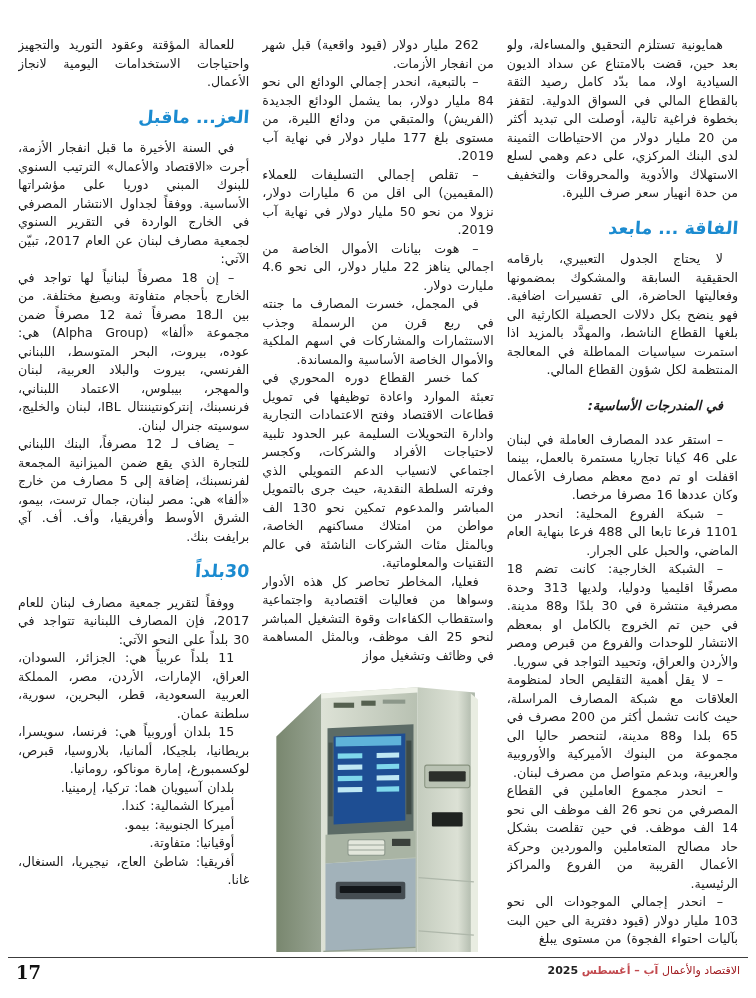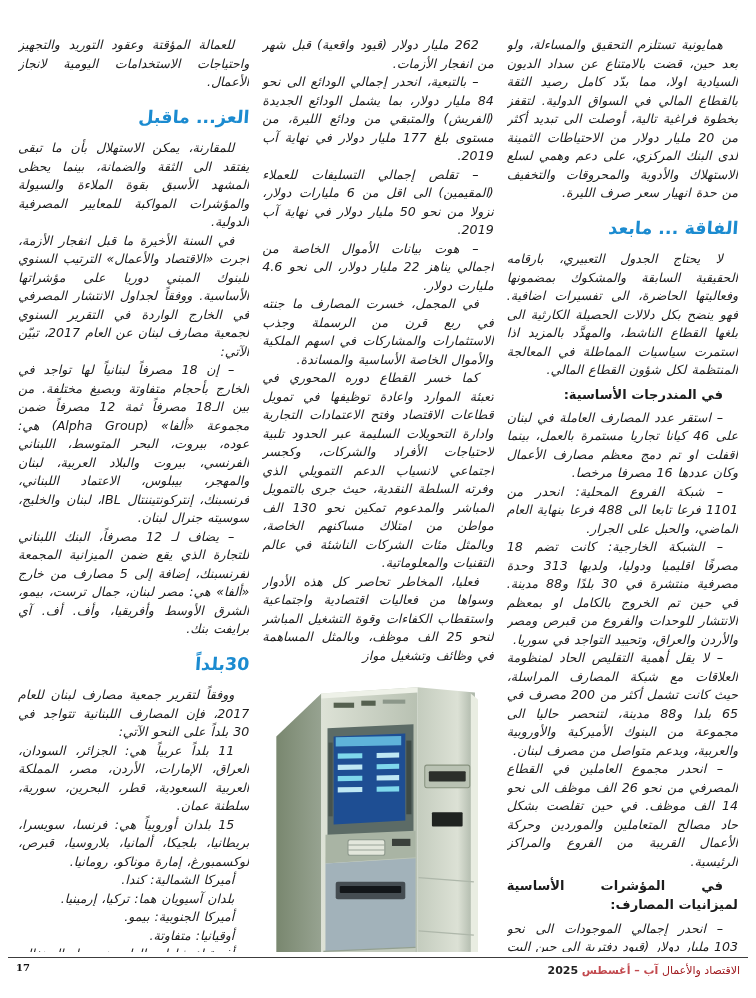--- a/index.html
+++ b/index.html
@@ -30,43 +30,43 @@
   }
   .col{
     flex:1 1 0;
     direction:rtl;
     color:var(--ink);
     font-size:12.6px;
     line-height:1.47;
     text-align:justify;
     overflow:hidden;
   }
-  .blk-p{text-indent:15px;word-spacing:1px;font-style:italic;}
-  .blk-b{text-indent:15px;font-weight:bold;font-size:13px;margin:5px 0;}
+  .blk-p{text-indent:15px;word-spacing:1px;}
+  .blk-b{text-indent:15px;font-weight:bold;font-size:13px;margin:16px 0;font-style:italic;}
   .blk-h{
     color:var(--blue);
     font-weight:bold;
     font-size:17.5px;
     margin:13px 0 9px;
     text-indent:0;
     transform:skewX(-4deg);
     letter-spacing:.2px;
   }
   .atm-figure{display:block;width:100%;margin-top:8px;}
   .footer-rule{
     position:absolute;
     left:8px;right:8px;top:957px;
     border-top:1.6px solid #3c3c3c;
   }
   .page-number{
     position:absolute;
     left:16px;top:962px;
     font-family:"DejaVu Serif",serif;
     font-weight:bold;
-    font-size:10px;
+    font-size:18px;
     color:#111;
   }
   .footer-credit{
     position:absolute;
     right:16px;top:964px;
     direction:rtl;
     font-size:11px;
     white-space:nowrap;
   }
   .footer-credit .mag{font-weight:normal;color:var(--red-bold);}
@@ -83,21 +83,20 @@
     <div class="col">
         <div class="blk-p">همايونية تستلزم التحقيق والمساءلة، ولو بعد حين، قضت بالامتناع عن سداد الديون السيادية اولا، مما بدّد كامل رصيد الثقة بالقطاع المالي في السواق الدولية. لتقفز بخطوة فراغية تالية، أوصلت الى تبديد أكثر من 20 مليار دولار من الاحتياطات الثمينة لدى البنك المركزي، على دعم وهمي لسلع الاستهلاك والأدوية والمحروقات والتخفيف من حدة انهيار سعر صرف الليرة.</div>
         <div class="blk-h">الفاقة ... مابعد</div>
         <div class="blk-p">لا يحتاج الجدول التعبيري، بارقامه الحقيقية السابقة والمشكوك بمضمونها وفعاليتها الحاضرة، الى تفسيرات اضافية. فهو ينضح بكل دلالات الحصيلة الكارثية الى بلغها القطاع الناشط، والمهدَّد بالمزيد اذا استمرت سياسيات المماطلة في المعالجة المنتظمة لكل شؤون القطاع المالي.</div>
         <div class="blk-b">في المندرجات الأساسية:</div>
         <div class="blk-p">– استقر عدد المصارف العاملة في لبنان على 46 كيانا تجاريا مستمرة بالعمل، بينما اقفلت او تم دمج معظم مصارف الأعمال وكان عددها 16 مصرفا مرخصا.</div>
         <div class="blk-p">– شبكة الفروع المحلية: انحدر من 1101 فرعا تابعا الى 488 فرعا بنهاية العام الماضي، والحبل على الجرار.</div>
         <div class="blk-p">– الشبكة الخارجية: كانت تضم 18 مصرفًا اقليميا ودوليا، ولديها 313 وحدة مصرفية منتشرة في 30 بلدًا و88 مدينة. في حين تم الخروج بالكامل او بمعظم الانتشار للوحدات والفروع من قبرص ومصر والأردن والعراق، وتحييد التواجد في سوريا.</div>
         <div class="blk-p">– لا يقل أهمية التقليص الحاد لمنظومة العلاقات مع شبكة المصارف المراسلة، حيث كانت تشمل أكثر من 200 مصرف في 65 بلدا و88 مدينة، لتنحصر حاليا الى مجموعة من البنوك الأميركية والأوروبية والعربية، وبدعم متواصل من مصرف لبنان.</div>
         <div class="blk-p">– انحدر مجموع العاملين في القطاع المصرفي من نحو 26 الف موظف الى نحو 14 الف موظف. في حين تقلصت بشكل حاد مصالح المتعاملين والموردين وحركة الأعمال القريبة من الفروع والمراكز الرئيسية.</div>
-        <div class="blk-b">في المؤشرات الأساسية لميزانيات المصارف:</div>
         <div class="blk-p">– انحدر إجمالي الموجودات الى نحو 103 مليار دولار (قيود دفترية الى حين البت بآليات احتواء الفجوة) من مستوى يبلغ</div>
       </div>
 
     <div class="col">
       <div>
           <div class="blk-p">262 مليار دولار (قيود واقعية) قبل شهر من انفجار الأزمات.</div>
           <div class="blk-p">– بالتبعية، انحدر إجمالي الودائع الى نحو 84 مليار دولار، بما يشمل الودائع الجديدة (الفريش) والمتبقي من ودائع الليرة، من مستوى بلغ 177 مليار دولار في نهاية آب 2019.</div>
           <div class="blk-p">– تقلص إجمالي التسليفات للعملاء (المقيمين) الى اقل من 6 مليارات دولار، نزولا من نحو 50 مليار دولار في نهاية آب 2019.</div>
           <div class="blk-p">– هوت بيانات الأموال الخاصة من اجمالي يناهز 22 مليار دولار، الى نحو 4.6 مليارت دولار.</div>
           <div class="blk-p">في المجمل، خسرت المصارف ما جنته في ربع قرن من الرسملة وجذب الاستثمارات والمشاركات في اسهم الملكية والأموال الخاصة الأساسية والمساندة.</div>
@@ -176,30 +175,29 @@
 
         <polygon points="58,338 152,340 152,358 58,356" fill="#6d746a"></polygon>
         <polygon points="152,340 208,346 208,356 152,358" fill="#7c847a"></polygon>
         <polygon points="14,354 58,338 58,356 14,362" fill="#5c6358"></polygon>
       </svg>
     </div>
 
     <div class="col">
         <div class="blk-p">للعمالة المؤقتة وعقود التوريد والتجهيز واحتياجات الاستخدامات اليومية لانجاز الأعمال.</div>
         <div class="blk-h">العز... ماقبل</div>
-        <div class="blk-p">للمقارنة، يمكن الاستهلال بأن ما تبقى يفتقد الى الثقة والضمانة، بينما يحظى المشهد الأسبق بقوة الملاءة والسيولة والمؤشرات المواكبة للمعايير المصرفية الدولية.</div>
         <div class="blk-p">في السنة الأخيرة ما قبل انفجار الأزمة، أجرت «الاقتصاد والأعمال» الترتيب السنوي للبنوك المبني دوريا على مؤشراتها الأساسية. ووفقاً لجداول الانتشار المصرفي في الخارج الواردة في التقرير السنوي لجمعية مصارف لبنان عن العام 2017، تبيّن الآتي:</div>
         <div class="blk-p">– إن 18 مصرفاً لبنانياً لها تواجد في الخارج بأحجام متفاوتة وبصيغ مختلفة. من بين الـ18 مصرفاً ثمة 12 مصرفاً ضمن مجموعة «ألفا» (Alpha Group) هي: عوده، بيروت، البحر المتوسط، اللبناني الفرنسي، بيروت والبلاد العربية، لبنان والمهجر، بيبلوس، الاعتماد اللبناني، فرنسبنك، إنتركونتيننتال IBL، لبنان والخليج، سوسيته جنرال لبنان.</div>
         <div class="blk-p">– يضاف لـ 12 مصرفاً، البنك اللبناني للتجارة الذي يقع ضمن الميزانية المجمعة لفرنسبنك، إضافة إلى 5 مصارف من خارج «ألفا» هي: مصر لبنان، جمال ترست، بيمو، الشرق الأوسط وأفريقيا، وأف. أف. آي برايفت بنك.</div>
         <div class="blk-h">30بلداً</div>
         <div class="blk-p">ووفقاً لتقرير جمعية مصارف لبنان للعام 2017، فإن المصارف اللبنانية تتواجد في 30 بلداً على النحو الآتي:</div>
         <div class="blk-p">11 بلداً عربياً هي: الجزائر، السودان، العراق، الإمارات، الأردن، مصر، المملكة العربية السعودية، قطر، البحرين، سورية، سلطنة عمان.</div>
         <div class="blk-p">15 بلدان أوروبياً هي: فرنسا، سويسرا، بريطانيا، بلجيكا، ألمانيا، بلاروسيا، قبرص، لوكسمبورغ، إمارة موناكو، رومانيا.</div>
+        <div class="blk-p">بلدان آسيويان هما: تركيا، إرمينيا.</div>
         <div class="blk-p">أميركا الشمالية: كندا.</div>
-        <div class="blk-p">بلدان آسيويان هما: تركيا، إرمينيا.</div>
         <div class="blk-p">أميركا الجنوبية: بيمو.</div>
         <div class="blk-p">أوقيانيا: متفاوتة.</div>
         <div class="blk-p">أفريقيا: شاطئ العاج، نيجيريا، السنغال، غانا.</div>
       </div>
 
   </div>
 
   <div class="footer-rule"></div>
   <div class="page-number">17</div>
   <div class="footer-credit">

